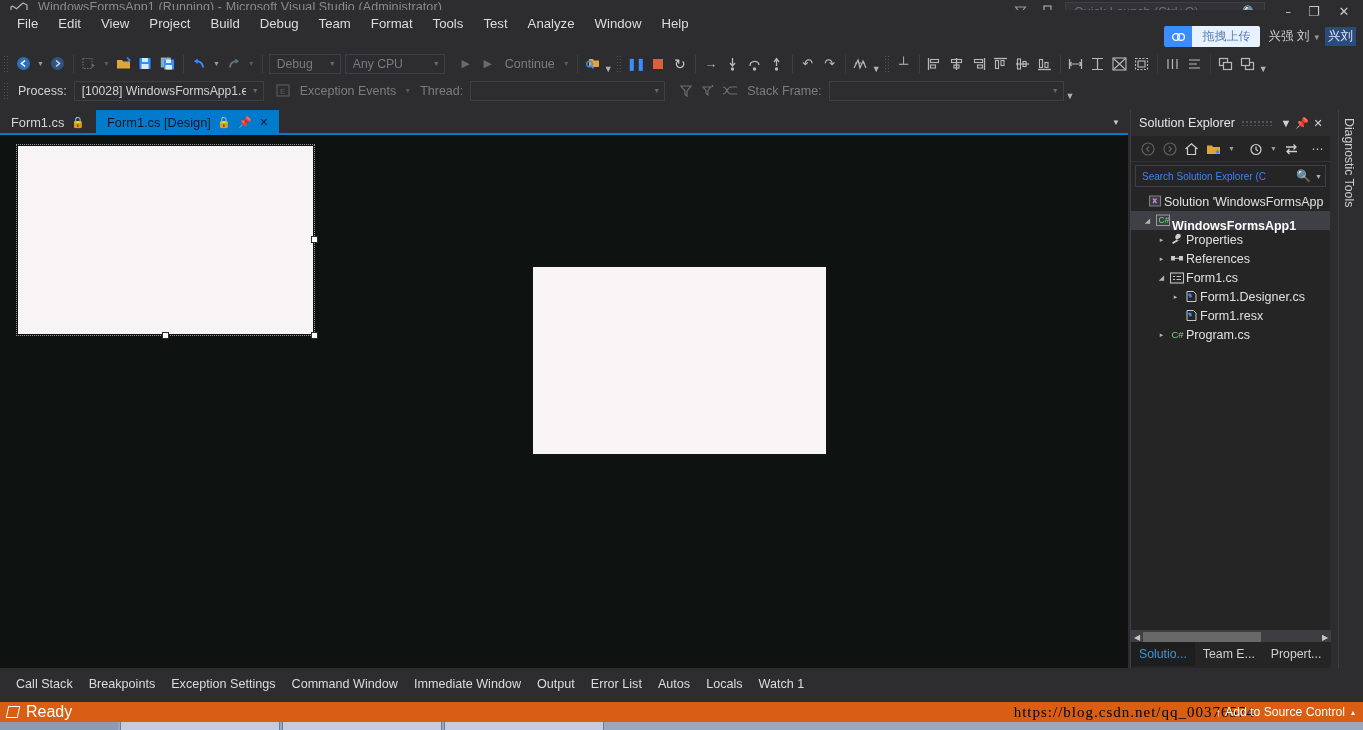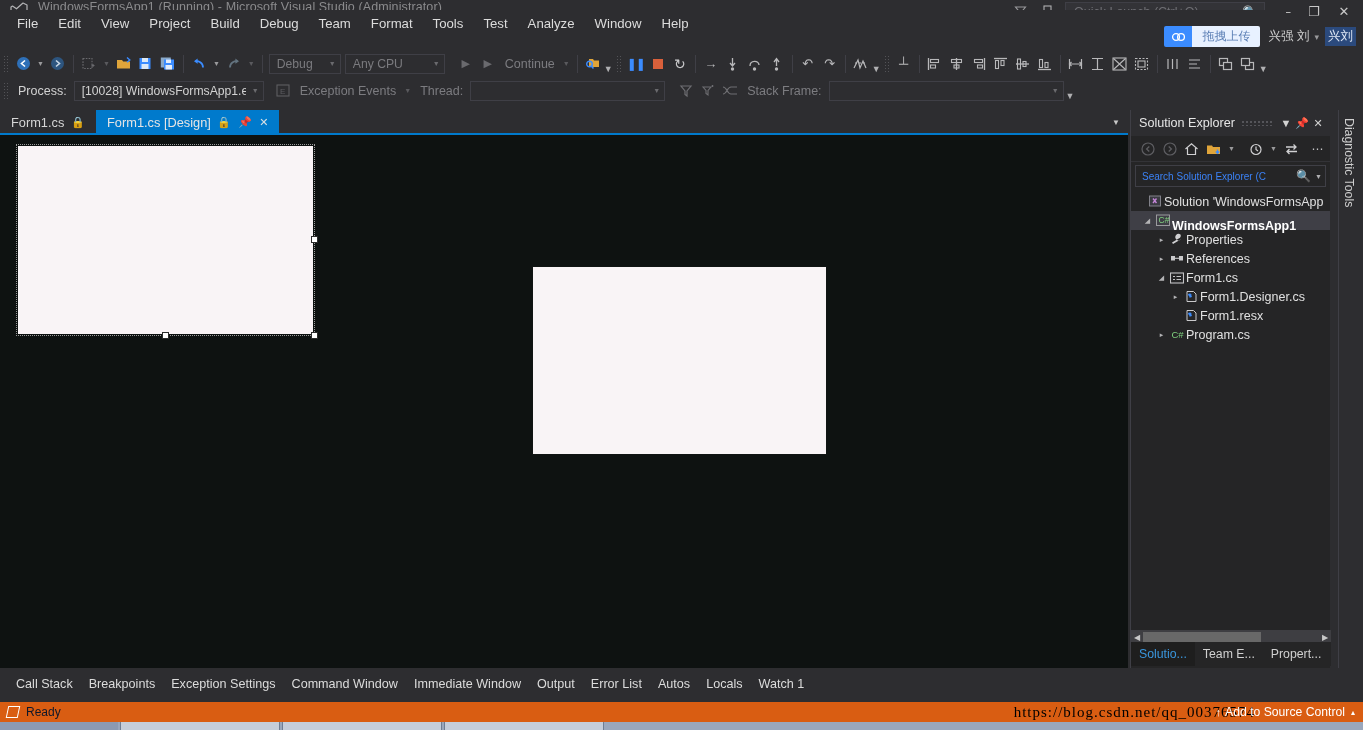--- a/index.html
+++ b/index.html
@@ -123,21 +123,21 @@
 
   
   .tabstrip {
     position: absolute; left: 0; top: 110px; width: 1128px; height: 25px;
     background: #2d2d30; display: flex; align-items: stretch;
   }
   .tab {
     display: flex; align-items: center; padding: 0 11px; font-size: 12.8px;
     color: #d6d6d6; background: #2d2d30; white-space: nowrap; gap: 7px;
   }
-  .tab.active { background: #007acc; color: #e5e5e5; }
+  .tab.active { background: #007acc; color: #0f172a; }
   .tab .pin, .tab .close, .tab .lock { font-size: 11px; opacity: .95; }
   .tabstrip-chev {
     position: absolute; right: 8px; top: 8px; color: #c8c8c8; font-size: 8px;
   }
   .tab-underline {
     position: absolute; left: 0; top: 133px; width: 1128px; height: 2px; background: #007acc;
   }
 
   
   .designer {
@@ -244,21 +244,21 @@
 
   
   .statusbar {
     position: absolute; left: 0; top: 702px; width: 1363px; height: 20px;
     background: #d95d12; display: flex; align-items: center;
   }
   .sb-ico {
     width: 12px; height: 12px; border: 1.4px solid #ffffff; margin: 0 7px 0 7px;
     transform: skewX(-12deg);
   }
-  .sb-text { color: #0f172a; font-size: 12px; }
+  .sb-text { color: #ffffff; font-size: 16px; }
   .sb-right {
     position: absolute; right: 0; top: 0; height: 20px;
     display: flex; align-items: center; color: #ffffff; font-size: 12.2px;
   }
   .sb-up { margin-right: 4px; font-size: 11px; }
   .sb-src { margin-right: 6px; white-space: nowrap; }
   .sb-caret { margin-right: 8px; font-size: 8px; }
   .watermark {
     position: absolute; right: 108px; top: 2px;
     color: #000000; font-size: 15px;

